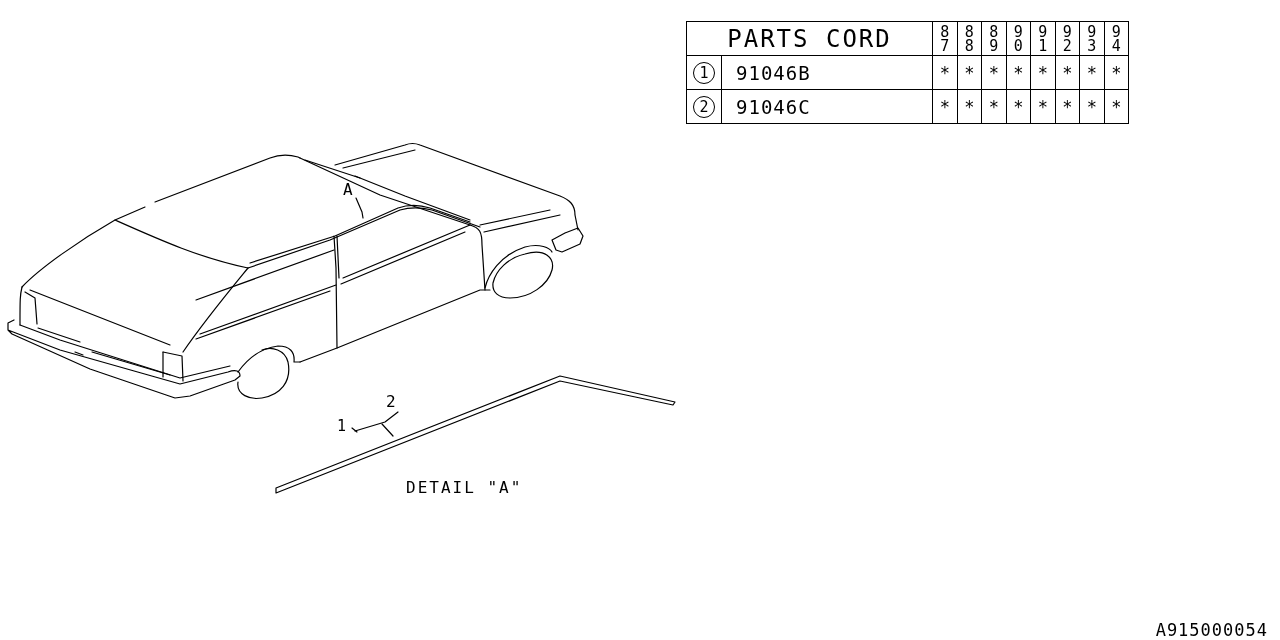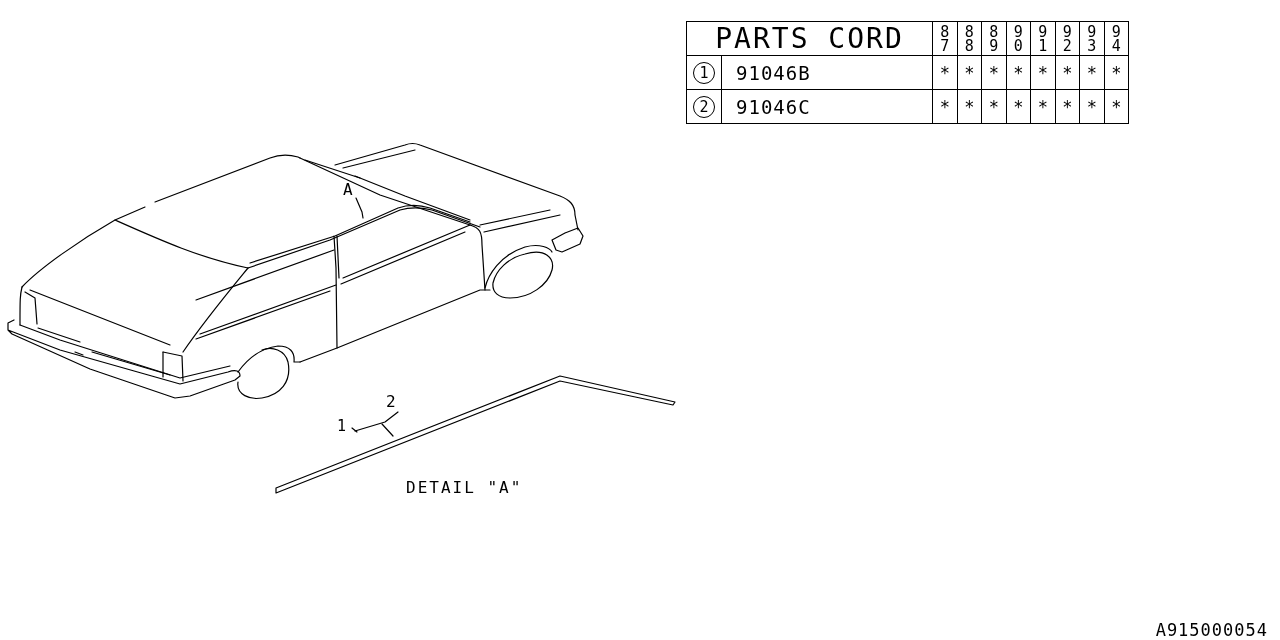--- a/index.html
+++ b/index.html
@@ -2,21 +2,21 @@
 <html><head>
 <meta charset="utf-8">
 <style>
   html, body { margin: 0; padding: 0; background: #ffffff; }
   body { width: 1280px; height: 640px; position: relative; overflow: hidden; font-family: "DejaVu Sans Mono", monospace; color: #000; }
   #drawing { position: absolute; left: 0; top: 0; width: 1280px; height: 640px; }
   .ln { fill: none; stroke: #000; stroke-width: 1.2; stroke-linecap: round; stroke-linejoin: round; }
   .lbl { font-family: "DejaVu Sans Mono", monospace; fill: #000; }
   table.parts { position: absolute; left: 686px; top: 21px; border-collapse: collapse; font-family: "DejaVu Sans Mono", monospace; }
   table.parts td { border: 1px solid #000; padding: 0; text-align: center; vertical-align: middle; font-weight: normal; }
-  .hdr-title { width: 245px; height: 33px; font-size: 28px; letter-spacing: 2px; }
+  .hdr-title { width: 245px; height: 33px; font-size: 24px; letter-spacing: 2px; }
   .yr { width: 23.5px; height: 33px; font-size: 15px; line-height: 14px; }
   .yr span { display: block; }
   .num { width: 34px; height: 33px; }
   .circ { display: inline-block; width: 20px; height: 20px; border: 1px solid #000; border-radius: 50%; font-size: 15px; line-height: 20px; text-align: center; }
   .code { text-align: left !important; padding-left: 14px !important; font-size: 19px; letter-spacing: 1px; }
   .mark { font-size: 17px; }
   .ref { position: absolute; right: 12px; top: 620px; font-size: 17px; letter-spacing: 1px; font-family: "DejaVu Sans Mono", monospace; text-align: right; }
 </style>
 </head>
 <body>

